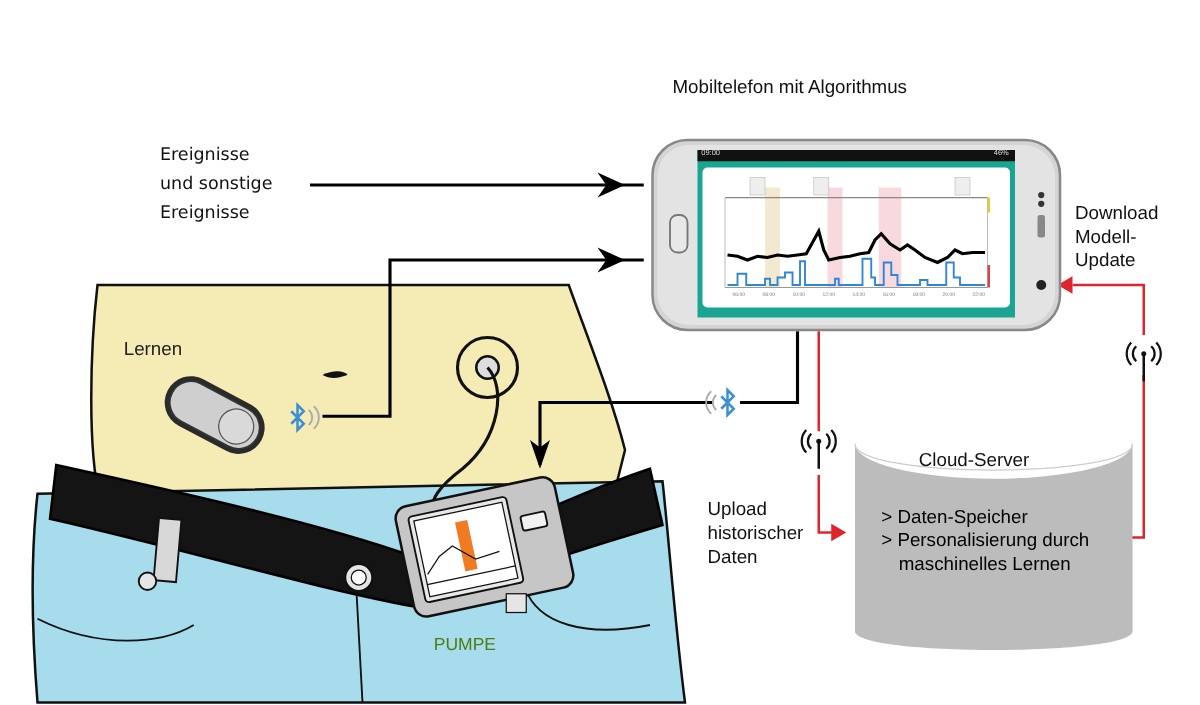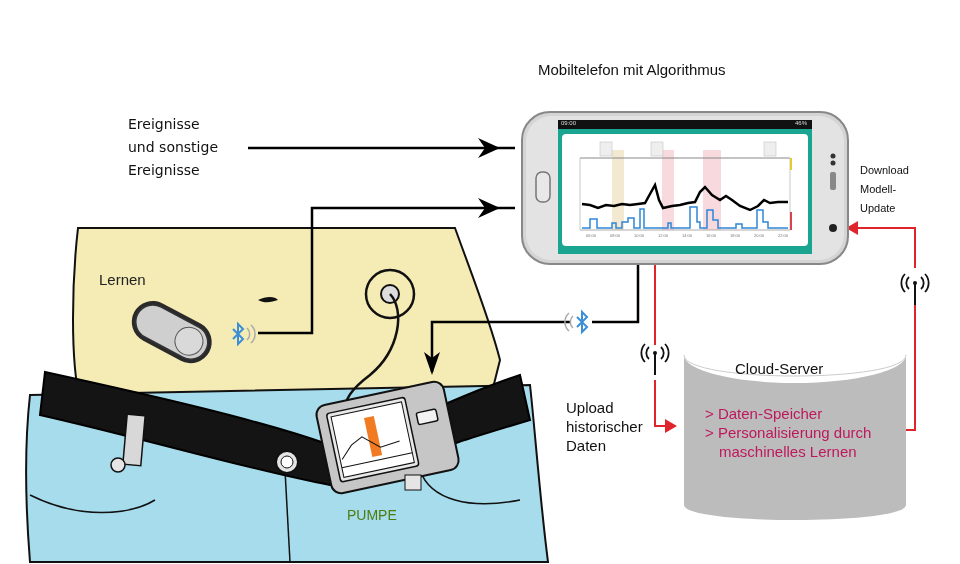--- a/index.html
+++ b/index.html
@@ -1,20 +1,20 @@
 <!DOCTYPE html>
 <html><head>
 <meta charset="utf-8">
 <style>
   html,body{margin:0;padding:0;background:#fff;}
   body{width:960px;height:564px;position:relative;overflow:hidden;font-family:"Liberation Sans",sans-serif;}
   .lbl{position:absolute;color:#111;font-family:"Liberation Sans",sans-serif;white-space:nowrap;}
   .lbl-d{font-family:"DejaVu Sans",sans-serif;}
   svg.full{position:absolute;left:0;top:0;}
-  .cloud-list{position:absolute;left:705px;top:404px;font-size:15px;line-height:19px;color:#be185d;}
+  .cloud-list{position:absolute;left:705px;top:404px;font-size:15px;line-height:19px;color:#000000;}
   .cloud-list div{white-space:nowrap;}
 </style>
 </head>
 <body>
 
 <svg class="full" width="960" height="564" viewBox="0 0 960 564">
 
   <path d="M78 228 L455 228 C470 270 490 320 500 360 L490 400 L80 400 C70 360 72 280 78 228 Z" fill="#f5ebb5" stroke="#111" stroke-width="2"></path>
 
   <path d="M30 395 L530 385 C535 430 540 500 548 562 L30 562 C25 500 25 440 30 395 Z" fill="#a6dcec" stroke="#111" stroke-width="2"></path>
@@ -127,21 +127,21 @@
 </svg>
 
 <div class="lbl" style="left:538px;top:61px;font-size:15px;">Mobiltelefon mit Algorithmus</div>
 
 <div class="lbl lbl-d" style="left:128px;top:113px;font-size:14px;line-height:23px;">
   <div>Ereignisse</div>
   <div>und sonstige</div>
   <div>Ereignisse</div>
 </div>
 
-<div class="lbl" style="left:860px;top:161px;font-size:11px;line-height:19px;">
+<div class="lbl" style="left:860px;top:161px;font-size:15px;line-height:19px;">
   <div>Download</div>
   <div>Modell-</div>
   <div>Update</div>
 </div>
 
 <div class="lbl" style="left:99px;top:271px;font-size:15px;color:#222;">Lernen</div>
 
 <div class="lbl" style="left:347px;top:507px;font-size:14px;color:#4d7c0f;">PUMPE</div>
 
 <div class="lbl" style="left:566px;top:398px;font-size:15px;line-height:19px;">

